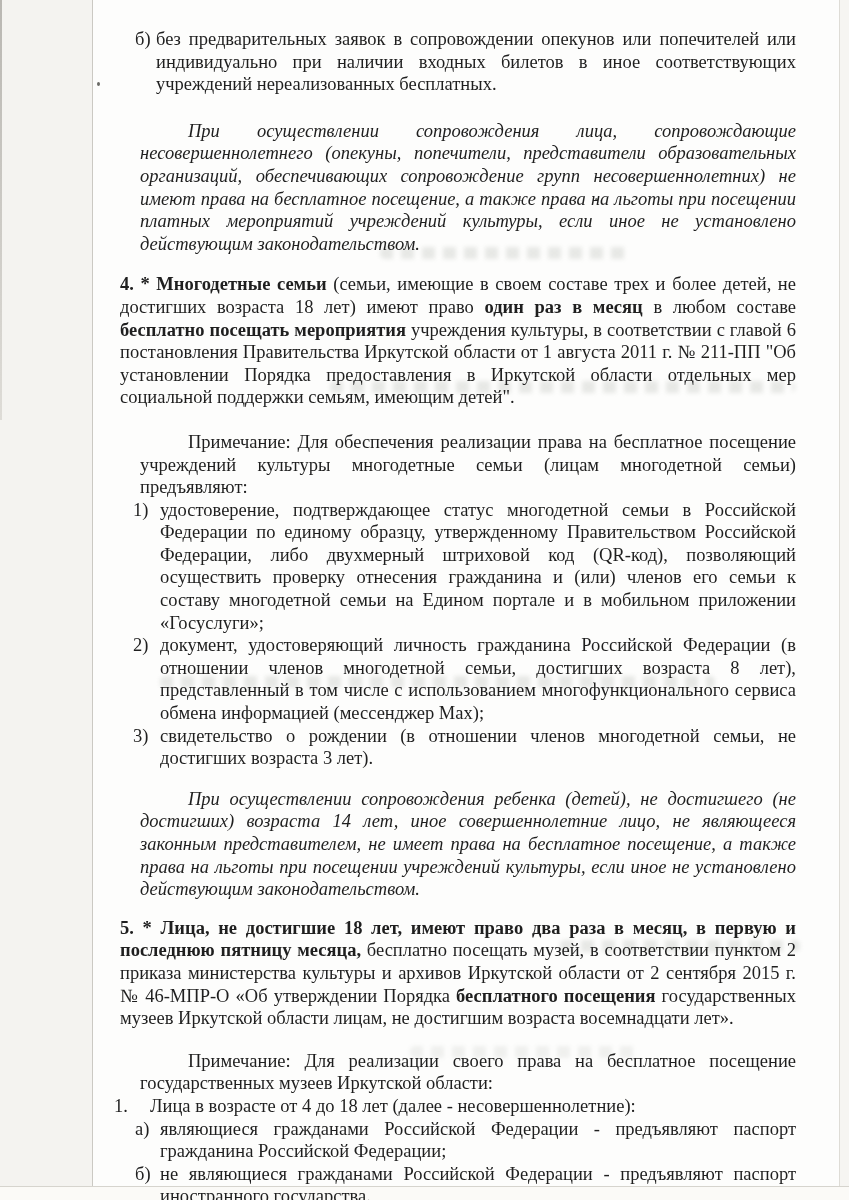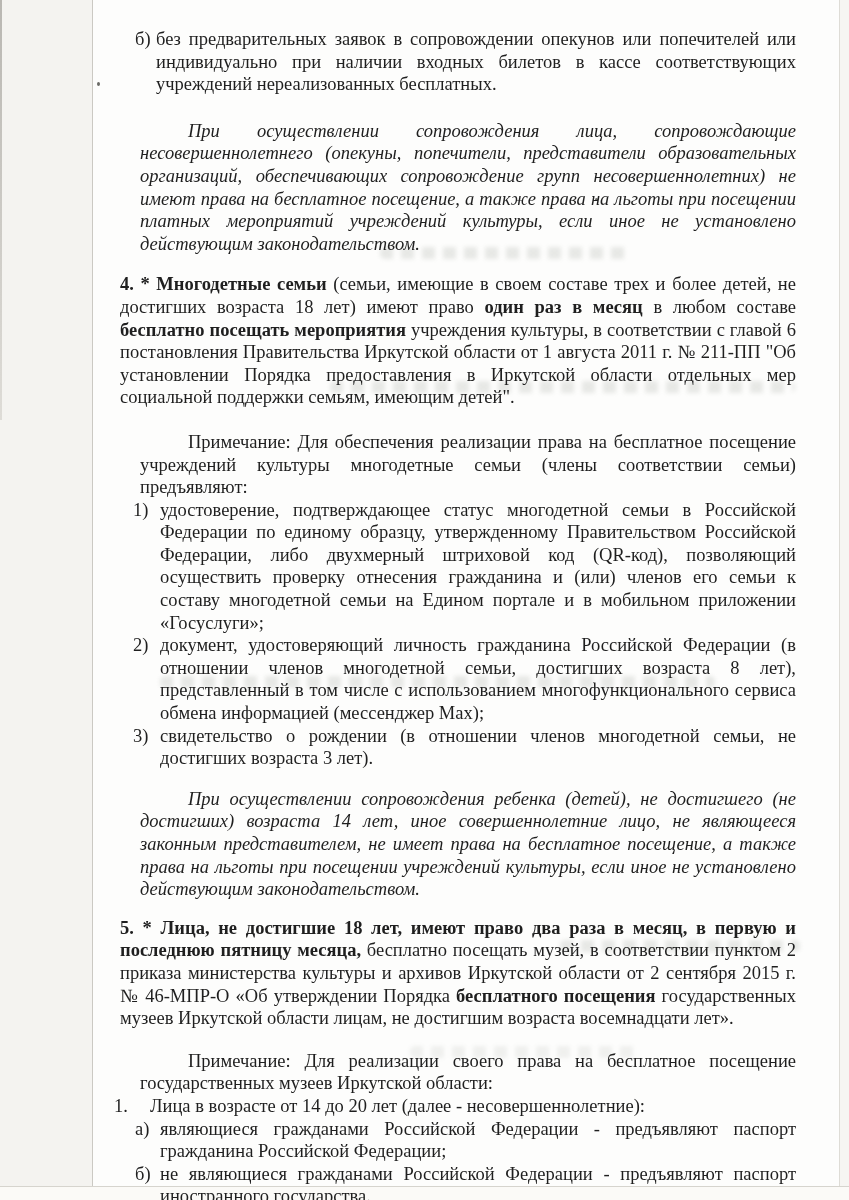--- a/index.html
+++ b/index.html
@@ -60,43 +60,43 @@
 <div class="bleed" style="left:330px;top:381px;width:465px;"></div>
 <div class="bleed" style="left:160px;top:676px;width:555px;"></div>
 <div class="bleed" style="left:560px;top:940px;width:240px;"></div>
 <div class="bleed" style="left:410px;top:1046px;width:230px;opacity:.22;"></div>
 <div class="speck" style="left:97px;top:82px;width:3px;height:4px;"></div>
 <div class="speck" style="left:595px;top:198px;width:3px;height:3px;"></div>
 
 <div class="doc">
     <div class="li b-top">
       <span class="m">б)</span>
-      <span class="c"><span>без предварительных заявок в сопровождении опекунов или попечителей или индивидуально при наличии входных билетов в кассе соответствующих учреждений нереализованных бесплатных.</span></span>
+      <span class="c"><span>без предварительных заявок в сопровождении опекунов или попечителей или индивидуально при наличии входных билетов в иное соответствующих учреждений нереализованных бесплатных.</span></span>
     </div>
     <div class="para italic indent" style="margin-top: 24px;"><span>При осуществлении сопровождения лица, сопровождающие несовершеннолетнего (опекуны, попечители, представители образовательных организаций, обеспечивающих сопровождение групп несовершеннолетних) не имеют права на бесплатное посещение, а также права на льготы при посещении платных мероприятий учреждений культуры, если иное не установлено действующим законодательством.</span></div>
     <div class="para " style="margin-top: 18px;"><span class="b">4. * Многодетные семьи </span><span>(семьи, имеющие в своем составе трех и более детей, не достигших возраста 18 лет) имеют право </span><span class="b">один раз в месяц</span><span> в любом составе </span><span class="b">бесплатно посещать мероприятия</span><span> учреждения культуры, в соответствии с главой 6 постановления Правительства Иркутской области от 1 августа 2011 г. № 211-ПП "Об установлении Порядка предоставления в Иркутской области отдельных мер социальной поддержки семьям, имеющим детей".</span></div>
-    <div class="para indent" style="margin-top: 22px;"><span>Примечание: Для обеспечения реализации права на бесплатное посещение учреждений культуры многодетные семьи (члены соответствии семьи) предъявляют:</span></div>
+    <div class="para indent" style="margin-top: 22px;"><span>Примечание: Для обеспечения реализации права на бесплатное посещение учреждений культуры многодетные семьи (лицам многодетной семьи) предъявляют:</span></div>
     <div class="li num-paren">
       <span class="m">1)</span>
       <span class="c"><span>удостоверение, подтверждающее статус многодетной семьи в Российской Федерации по единому образцу, утвержденному Правительством Российской Федерации, либо двухмерный штриховой код (QR-код), позволяющий осуществить проверку отнесения гражданина и (или) членов его семьи к составу многодетной семьи на Едином портале и в мобильном приложении «Госуслуги»;</span></span>
     </div>
     <div class="li num-paren">
       <span class="m">2)</span>
       <span class="c"><span>документ, удостоверяющий личность гражданина Российской Федерации (в отношении членов многодетной семьи, достигших возраста 8 лет), представленный в том числе с использованием многофункционального сервиса обмена информацией (мессенджер Мах);</span></span>
     </div>
     <div class="li num-paren">
       <span class="m">3)</span>
       <span class="c"><span>свидетельство о рождении (в отношении членов многодетной семьи, не достигших возраста 3 лет).</span></span>
     </div>
     <div class="para italic indent" style="margin-top: 18px;"><span>При осуществлении сопровождения ребенка (детей), не достигшего (не достигших) возраста 14 лет, иное совершеннолетние лицо, не являющееся законным представителем, не имеет права на бесплатное посещение, а также права на льготы при посещении учреждений культуры, если иное не установлено действующим законодательством.</span></div>
     <div class="para " style="margin-top: 16px;"><span class="b">5. * Лица, не достигшие 18 лет, имеют право два раза в месяц, в первую и последнюю пятницу месяца,</span><span> бесплатно посещать музей, в соответствии пунктом 2 приказа министерства культуры и архивов Иркутской области от 2 сентября 2015 г. № 46-МПР-О «Об утверждении Порядка </span><span class="b">бесплатного посещения</span><span> государственных музеев Иркутской области лицам, не достигшим возраста восемнадцати лет».</span></div>
     <div class="para indent" style="margin-top: 20px;"><span>Примечание: Для реализации своего права на бесплатное посещение государственных музеев Иркутской области:</span></div>
     <div class="li num-dot">
       <span class="m">1.</span>
-      <span class="c"><span>Лица в возрасте от 14 до 20 лет (далее - несовершеннолетние):</span></span>
+      <span class="c"><span>Лица в возрасте от 4 до 18 лет (далее - несовершеннолетние):</span></span>
     </div>
     <div class="li alpha">
       <span class="m">а)</span>
       <span class="c"><span>являющиеся гражданами Российской Федерации - предъявляют паспорт гражданина Российской Федерации;</span></span>
     </div>
     <div class="li alpha">
       <span class="m">б)</span>
       <span class="c"><span>не являющиеся гражданами Российской Федерации - предъявляют паспорт иностранного государства.</span></span>
     </div>
     <div class="li num-dot">

